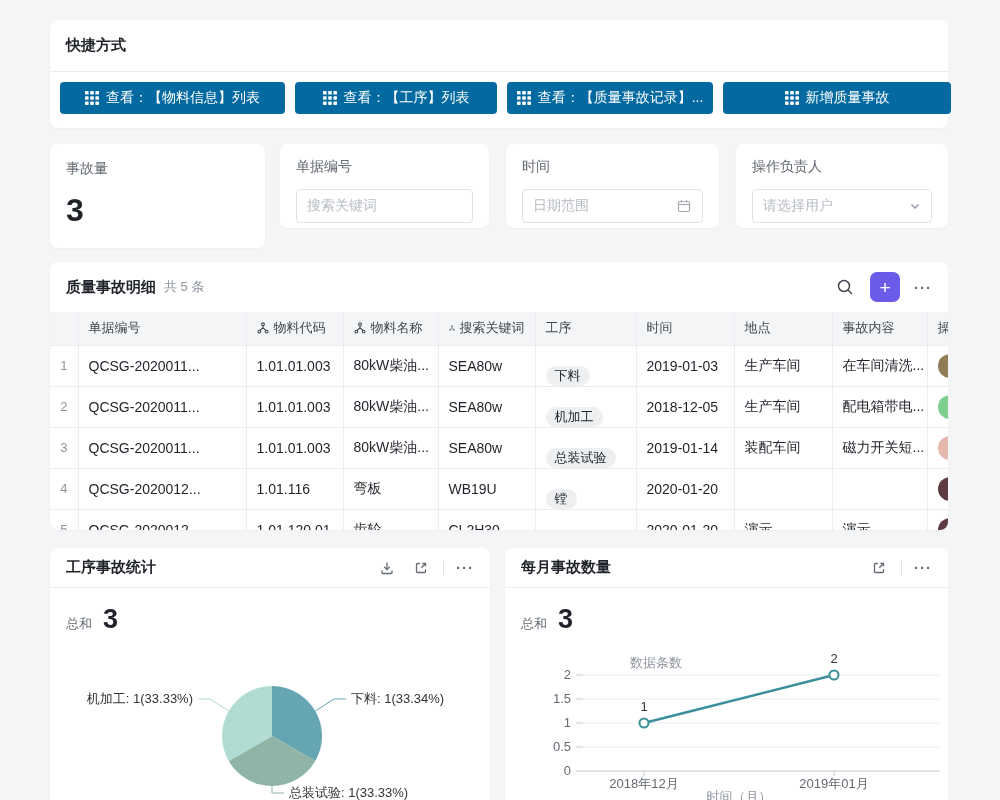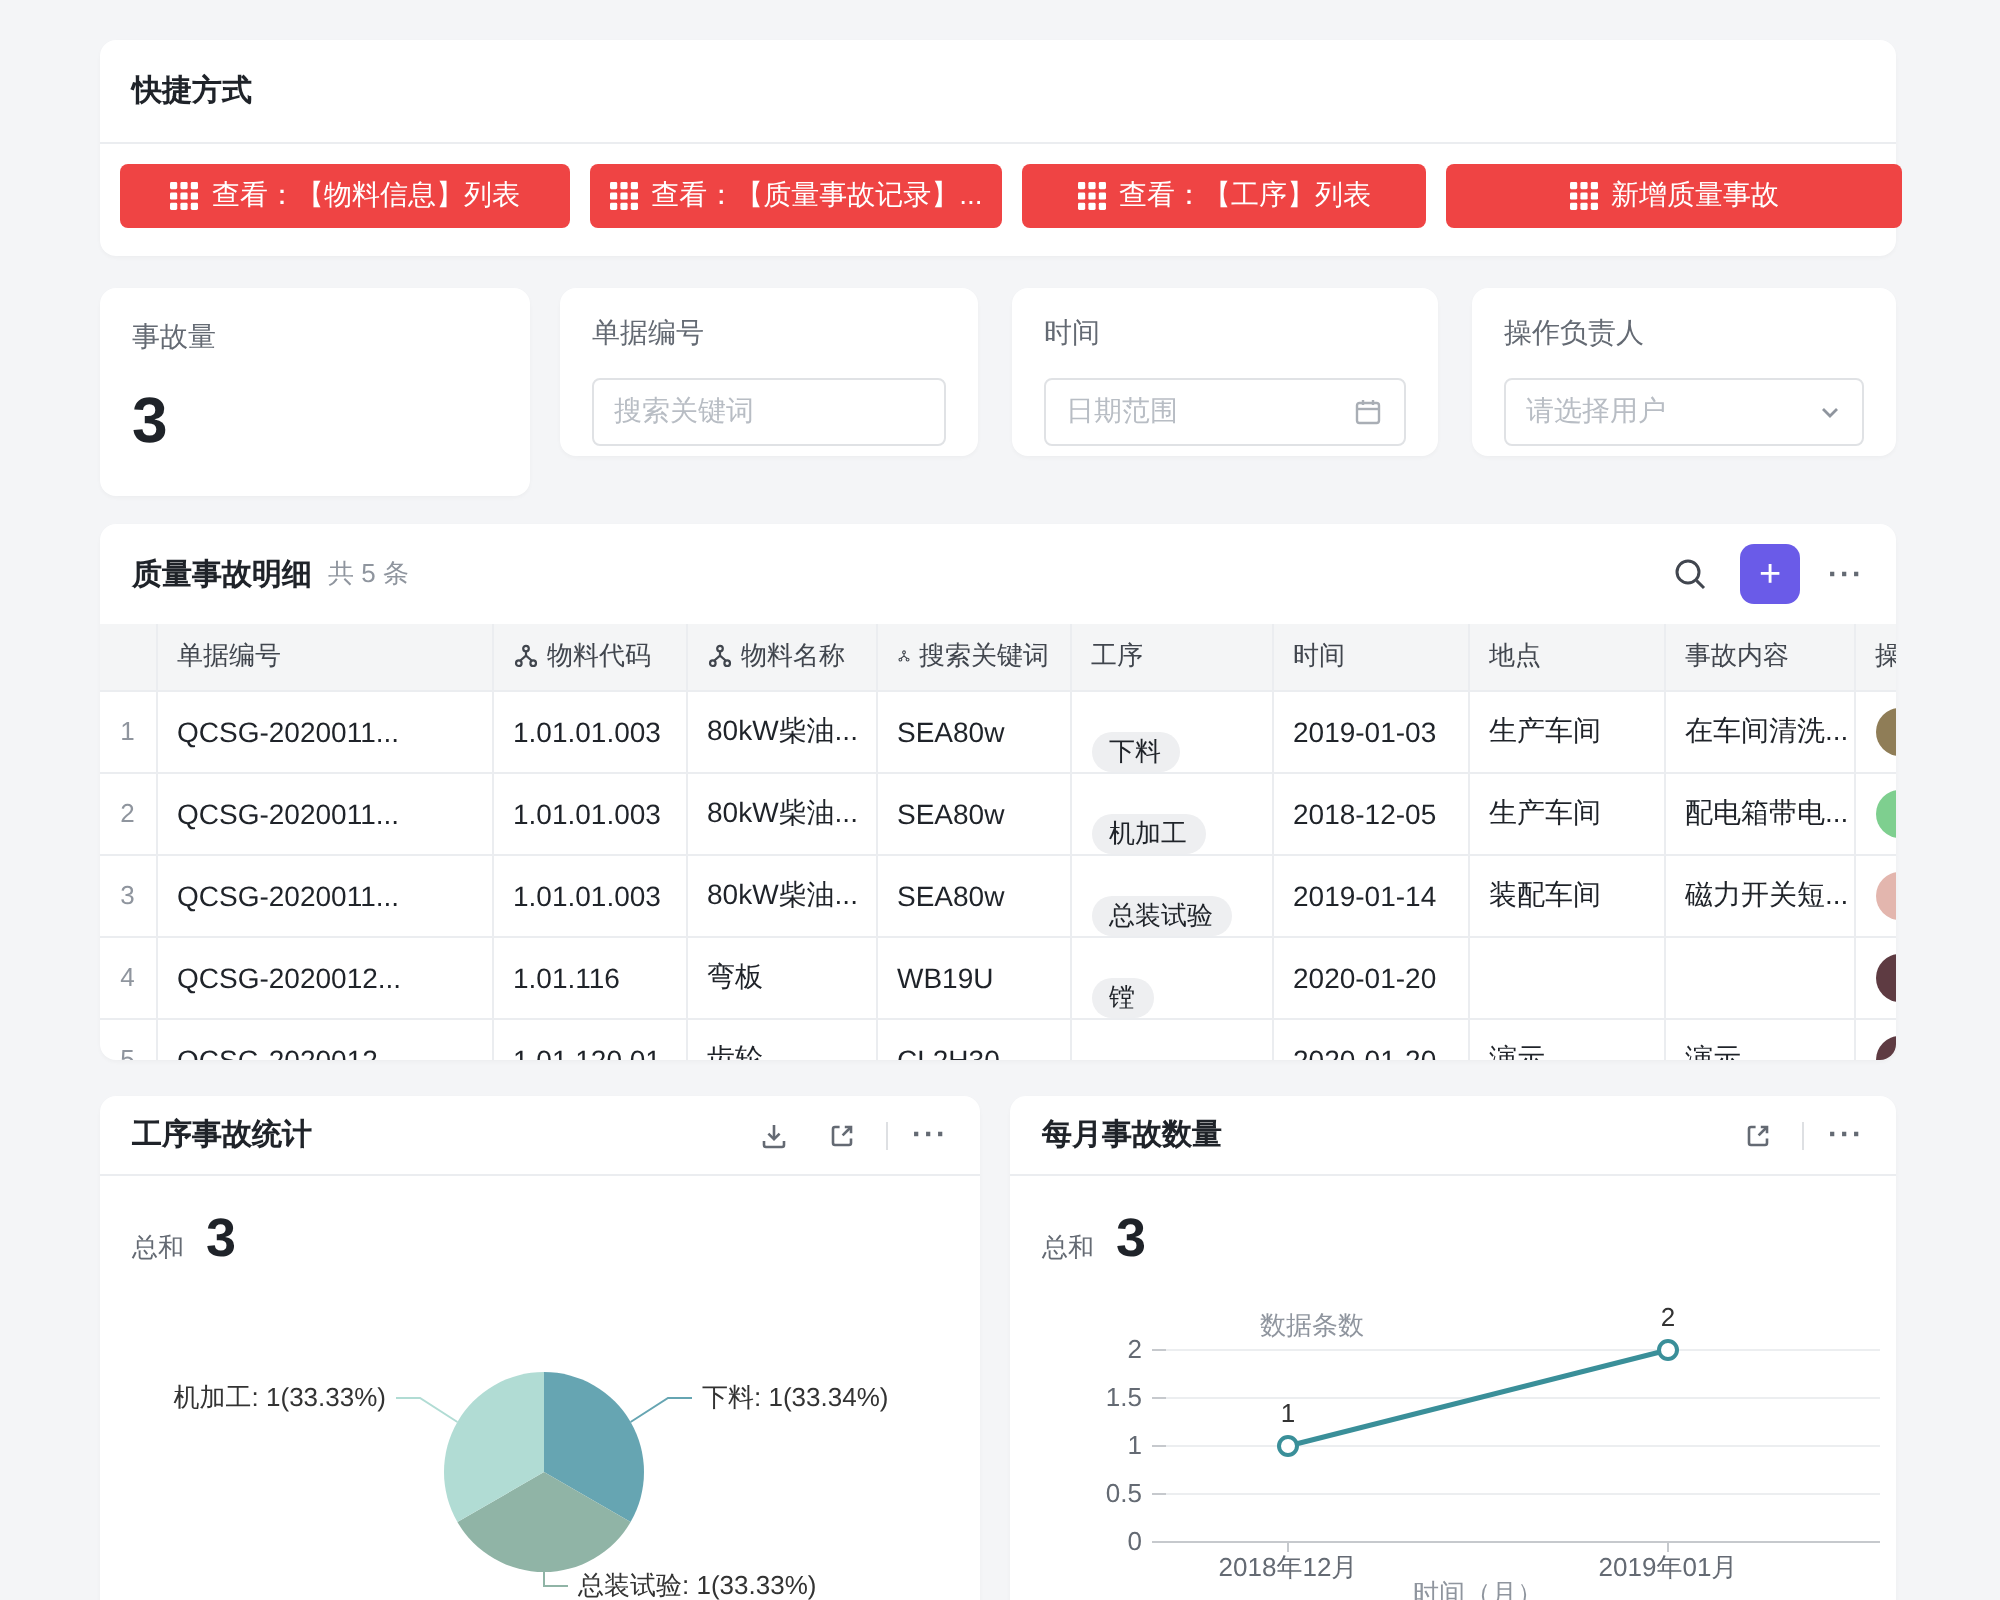--- a/index.html
+++ b/index.html
@@ -15,21 +15,21 @@
     background:#fff;
     border-radius:8px;
     box-shadow:0 1px 2px rgba(31,35,41,0.03);
   }
   
   #card-shortcuts { left:50px; top:20px; width:898px; height:108px; }
   .sc-title { height:52px; display:flex; align-items:center; padding:0 16px;
               font-size:15px; font-weight:700; border-bottom:1px solid #EBEDF0; }
   .sc-btn-row { display:flex; gap:10px; padding:10px 10px 0 10px; }
   .sc-btn {
-    height:32px; border:none; border-radius:4px; background:#ef4444; color:#fff;
+    height:32px; border:none; border-radius:4px; background:#0369a1; color:#fff;
     font-size:14px; font-family:inherit; display:flex; align-items:center; justify-content:center;
     gap:7px; cursor:pointer; flex:0 0 auto;
   }
   .sc-btn svg { flex:0 0 auto; }
   
   .stat-label { font-size:14px; color:#646A73; }
   .stat-value { font-size:32px; font-weight:700; color:#1F2329; margin-top:14px; }
   .field-box {
     margin-top:13px; height:34px; border:1px solid #E0E2E5; border-radius:4px;
     display:flex; align-items:center; padding:0 10px; background:#fff;justify-content:center;
@@ -95,47 +95,47 @@
           <rect x="10.4" y="0" width="3.6" height="3.6" rx="0.7"></rect>
           <rect x="0" y="5.2" width="3.6" height="3.6" rx="0.7"></rect>
           <rect x="5.2" y="5.2" width="3.6" height="3.6" rx="0.7"></rect>
           <rect x="10.4" y="5.2" width="3.6" height="3.6" rx="0.7"></rect>
           <rect x="0" y="10.4" width="3.6" height="3.6" rx="0.7"></rect>
           <rect x="5.2" y="10.4" width="3.6" height="3.6" rx="0.7"></rect>
           <rect x="10.4" y="10.4" width="3.6" height="3.6" rx="0.7"></rect>
         </svg>
         <span>查看：【物料信息】列表</span>
       </button>
+      <button class="sc-btn" style="width: 202px;">
+        <svg width="14" height="14" viewBox="0 0 14 14" fill="#fff">
+          <rect x="0" y="0" width="3.6" height="3.6" rx="0.7"></rect>
+          <rect x="5.2" y="0" width="3.6" height="3.6" rx="0.7"></rect>
+          <rect x="10.4" y="0" width="3.6" height="3.6" rx="0.7"></rect>
+          <rect x="0" y="5.2" width="3.6" height="3.6" rx="0.7"></rect>
+          <rect x="5.2" y="5.2" width="3.6" height="3.6" rx="0.7"></rect>
+          <rect x="10.4" y="5.2" width="3.6" height="3.6" rx="0.7"></rect>
+          <rect x="0" y="10.4" width="3.6" height="3.6" rx="0.7"></rect>
+          <rect x="5.2" y="10.4" width="3.6" height="3.6" rx="0.7"></rect>
+          <rect x="10.4" y="10.4" width="3.6" height="3.6" rx="0.7"></rect>
+        </svg>
+        <span>查看：【工序】列表</span>
+      </button>
       <button class="sc-btn" style="width: 206px;">
         <svg width="14" height="14" viewBox="0 0 14 14" fill="#fff">
           <rect x="0" y="0" width="3.6" height="3.6" rx="0.7"></rect>
           <rect x="5.2" y="0" width="3.6" height="3.6" rx="0.7"></rect>
           <rect x="10.4" y="0" width="3.6" height="3.6" rx="0.7"></rect>
           <rect x="0" y="5.2" width="3.6" height="3.6" rx="0.7"></rect>
           <rect x="5.2" y="5.2" width="3.6" height="3.6" rx="0.7"></rect>
           <rect x="10.4" y="5.2" width="3.6" height="3.6" rx="0.7"></rect>
           <rect x="0" y="10.4" width="3.6" height="3.6" rx="0.7"></rect>
           <rect x="5.2" y="10.4" width="3.6" height="3.6" rx="0.7"></rect>
           <rect x="10.4" y="10.4" width="3.6" height="3.6" rx="0.7"></rect>
         </svg>
         <span>查看：【质量事故记录】...</span>
-      </button>
-      <button class="sc-btn" style="width: 202px;">
-        <svg width="14" height="14" viewBox="0 0 14 14" fill="#fff">
-          <rect x="0" y="0" width="3.6" height="3.6" rx="0.7"></rect>
-          <rect x="5.2" y="0" width="3.6" height="3.6" rx="0.7"></rect>
-          <rect x="10.4" y="0" width="3.6" height="3.6" rx="0.7"></rect>
-          <rect x="0" y="5.2" width="3.6" height="3.6" rx="0.7"></rect>
-          <rect x="5.2" y="5.2" width="3.6" height="3.6" rx="0.7"></rect>
-          <rect x="10.4" y="5.2" width="3.6" height="3.6" rx="0.7"></rect>
-          <rect x="0" y="10.4" width="3.6" height="3.6" rx="0.7"></rect>
-          <rect x="5.2" y="10.4" width="3.6" height="3.6" rx="0.7"></rect>
-          <rect x="10.4" y="10.4" width="3.6" height="3.6" rx="0.7"></rect>
-        </svg>
-        <span>查看：【工序】列表</span>
       </button>
       <button class="sc-btn" style="width: 228px;">
         <svg width="14" height="14" viewBox="0 0 14 14" fill="#fff">
           <rect x="0" y="0" width="3.6" height="3.6" rx="0.7"></rect>
           <rect x="5.2" y="0" width="3.6" height="3.6" rx="0.7"></rect>
           <rect x="10.4" y="0" width="3.6" height="3.6" rx="0.7"></rect>
           <rect x="0" y="5.2" width="3.6" height="3.6" rx="0.7"></rect>
           <rect x="5.2" y="5.2" width="3.6" height="3.6" rx="0.7"></rect>
           <rect x="10.4" y="5.2" width="3.6" height="3.6" rx="0.7"></rect>
           <rect x="0" y="10.4" width="3.6" height="3.6" rx="0.7"></rect>

